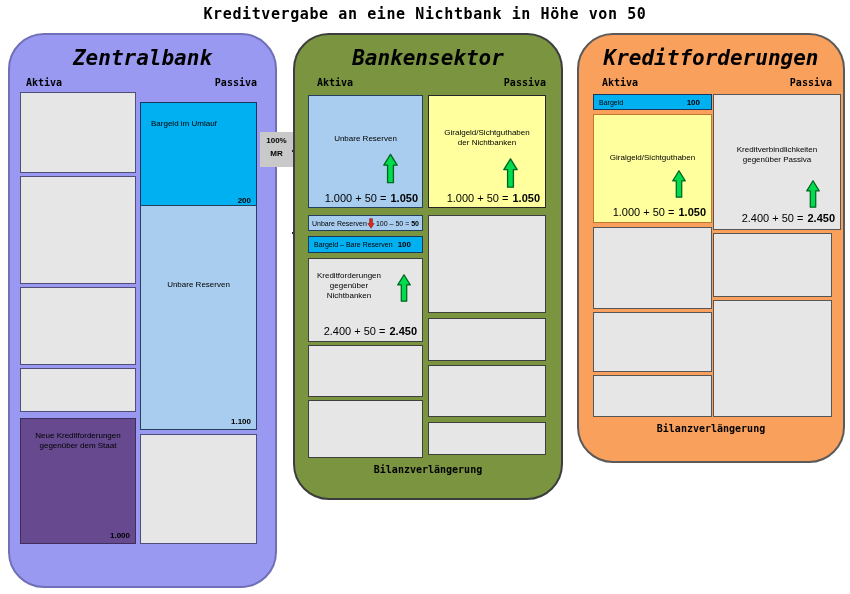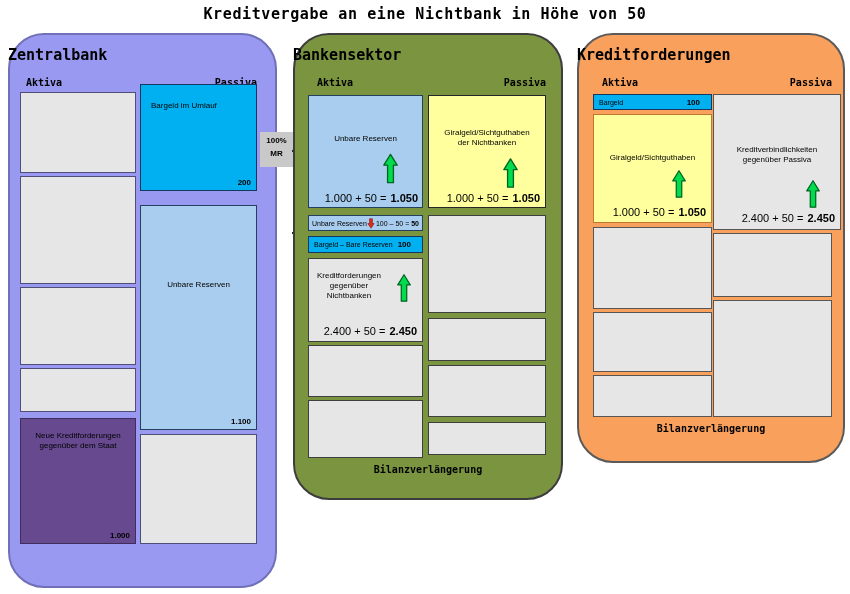--- a/index.html
+++ b/index.html
@@ -5,21 +5,21 @@
   html,body{margin:0;padding:0;background:#fff;}
   .stage{position:relative;width:850px;height:594px;background:#fff;overflow:hidden;
          font-family:"Liberation Sans",sans-serif;color:#000;}
   .abs{position:absolute;box-sizing:border-box;}
   .mono{font-family:"DejaVu Sans Mono",monospace;font-weight:bold;}
   .main-title{left:0;top:5px;width:100%;text-align:center;font-size:15px;letter-spacing:.6px;}
   .panel{border-radius:36px;}
   .panel-z{left:8px;top:33px;width:269px;height:555px;background:var(--panel-purple);border:2px solid var(--panel-purple-border);}
   .panel-b{left:293px;top:33px;width:270px;height:467px;background:var(--panel-green);border:2px solid var(--panel-green-border);}
   .panel-n{left:577px;top:33px;width:268px;height:430px;background:var(--panel-orange);border:2px solid var(--panel-orange-border);}
-  .panel-title{font-size:15px;}
+  .panel-title{text-align:center;font-size:21px;font-style:italic;}
   .colhead{font-size:10px;text-align:center;}
   .box{border:1px solid #3f3f3f;}
   .gray{background:var(--box-gray);}
   .gray-z{background:var(--box-gray);border-color:#4e4e78;}
   .cyan{background:var(--cyan);border-color:#17375e;}
   .lightblue{background:var(--lightblue);border-color:#23415f;}
   .yellow{background:var(--yellow);border-color:#262626;}
   .yellow-n{background:var(--yellow);border-color:#c07830;}
   .darkpurple{background:var(--darkpurple);border-color:#3f2d5c;}
   .lbl{font-size:8px;line-height:1.25;}
@@ -50,21 +50,21 @@
   <div class="abs box gray-z" style="left:20px;top:368px;width:116px;height:44px;"></div>
 
   <div class="abs box darkpurple" style="left:20px;top:418px;width:116px;height:126px;">
     <div class="abs lbl lbl-c" style="top:12px;">
       <div>Neue Kreditforderungen</div>
       <div>gegenüber dem Staat</div>
     </div>
     <span class="val">1.000</span>
   </div>
 
-  <div class="abs box cyan" style="left:140px;top:84px;width:117px;height:107px;">
+  <div class="abs box cyan" style="left:140px;top:102px;width:117px;height:107px;">
     <div class="abs lbl" style="left:10px;top:16px;">Bargeld im Umlauf</div>
     <span class="val">200</span>
   </div>
 
   <div class="abs box lightblue" style="left:140px;top:205px;width:117px;height:225px;">
     <div class="abs lbl lbl-c" style="top:74px;">Unbare Reserven</div>
     <span class="val">1.100</span>
   </div>
 
   <div class="abs box gray-z" style="left:140px;top:434px;width:117px;height:110px;"></div>

